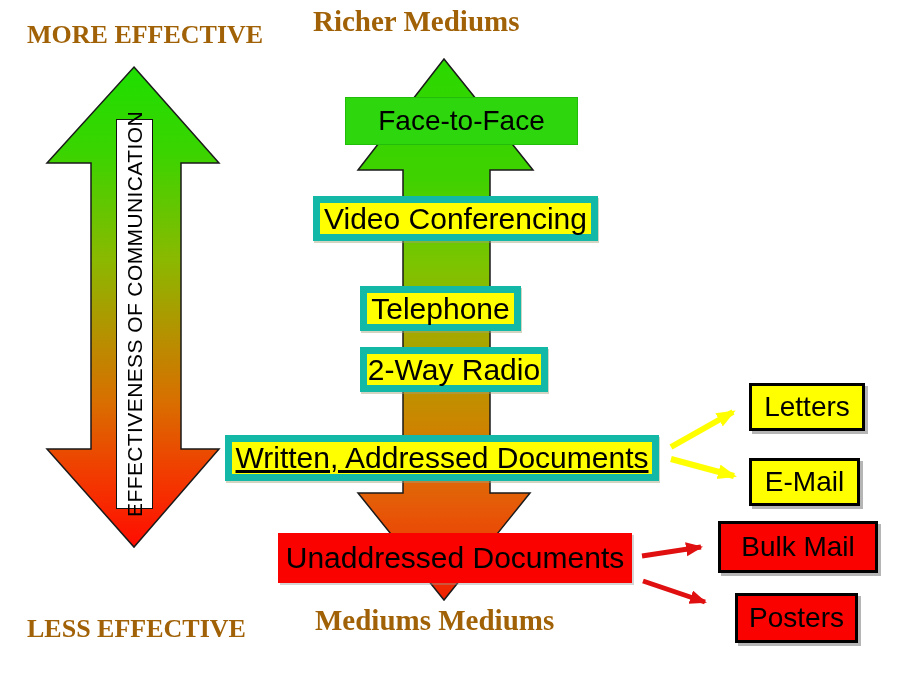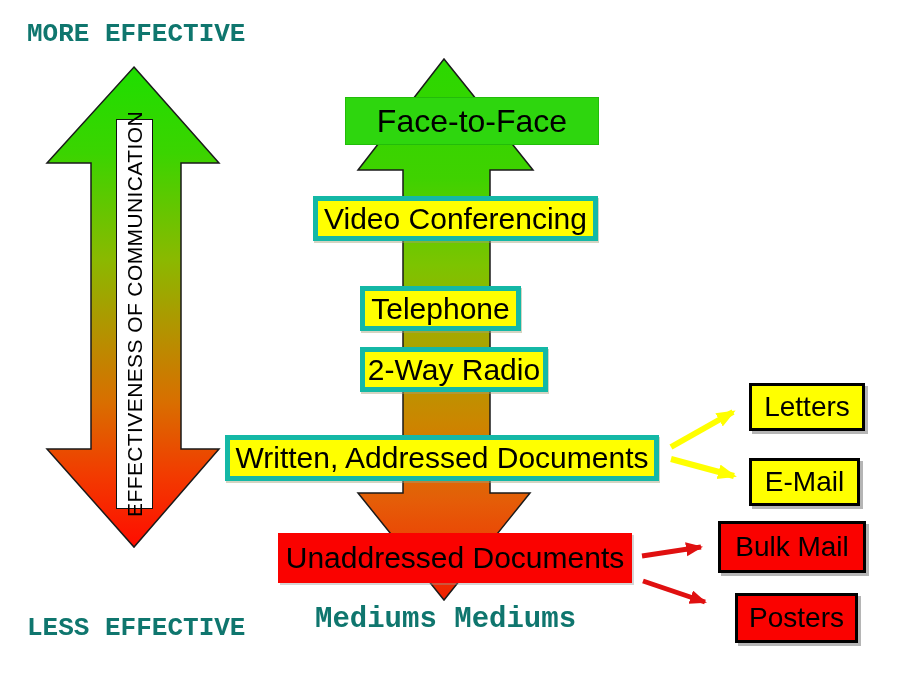--- a/index.html
+++ b/index.html
@@ -3,61 +3,61 @@
 <meta charset="utf-8">
 <style>
   html,body{margin:0;padding:0;background:#fff;}
   #canvas{
     position:relative;width:900px;height:675px;background:#ffffff;
     overflow:hidden;font-family:"Liberation Sans",sans-serif;color:#000;
   }
   #arrow-layer{position:absolute;left:0;top:0;width:900px;height:675px;}
 
   .hdr{
-    position:absolute;font-family:Liberation Mono, monospace;font-weight:bold;
-    color:#0f766e;white-space:nowrap;letter-spacing:0px;line-height:1.05;
+    position:absolute;font-family:Liberation Serif, serif;font-weight:bold;
+    color:#a16207;white-space:nowrap;letter-spacing:0px;line-height:1.05;
   }
   #hdr-more{left:27px;top:21px;font-size:26px;}
   #hdr-less{left:27px;top:615px;font-size:26px;}
   #hdr-richer{left:313px;top:6px;font-size:29px;}
   #hdr-leaner{left:315px;top:605px;font-size:29px;}
 
   .vstrip{
     position:absolute;left:116px;top:119px;width:37px;height:390px;
     background:#ffffff;border:1.5px solid #111;box-sizing:border-box;
     display:flex;align-items:center;justify-content:center;
   }
   .vstrip span{
     transform:rotate(-90deg);white-space:nowrap;font-size:21px;
     letter-spacing:0.4px;color:#000;
   }
 
   .medium-box{
     position:absolute;box-sizing:border-box;display:flex;align-items:center;
     justify-content:center;font-size:30px;white-space:nowrap;color:#000;
   }
-  .yellow{background:#ffff00;border:5px solid #14b8a6;box-shadow:1px 2px 0 rgba(160,160,120,0.45);}
+  .yellow{background:#ffff00;border:7px solid #14b8a6;box-shadow:1px 2px 0 rgba(160,160,120,0.45);}
   .green{background:#2ed60e;border:1px solid rgba(0,110,0,0.25);}
   .redbox{background:#fa0200;}
 
-  #box-face{left:345px;top:97px;width:254px;height:48px;font-size:32px;}
+  #box-face{left:345px;top:97px;width:233px;height:48px;font-size:28px;}
   #box-video{left:313px;top:196px;width:285px;height:45px;}
   #box-tel{left:360px;top:270px;width:161px;height:45px;margin-top:16px;}
   #box-radio{left:360px;top:347px;width:188px;height:45px;}
-  #box-written{left:225px;top:435px;width:434px;height:46px;}
+  #box-written{left:225px;top:435px;width:434px;height:46px;text-decoration:underline;}
   #box-unaddr{left:278px;top:533px;width:354px;height:50px;box-shadow:2px 2px 0 rgba(150,150,150,0.4);}
 
   .callout{
     position:absolute;box-sizing:border-box;display:flex;align-items:center;
     justify-content:center;font-size:28px;white-space:nowrap;color:#000;
     border:3px solid #000;box-shadow:3px 3px 0 #b5b5b5;
   }
   #co-letters{left:749px;top:383px;width:116px;height:48px;background:#ffff00;}
   #co-email{left:749px;top:458px;width:111px;height:48px;background:#ffff00;}
-  #co-bulk{left:718px;top:521px;width:148px;height:52px;background:#fa0200;}
+  #co-bulk{left:718px;top:521px;width:160px;height:52px;background:#fa0200;}
   #co-posters{left:735px;top:593px;width:123px;height:50px;background:#fa0200;}
 </style>
 </head>
 <body>
 
 <div id="canvas">
 
   <svg id="arrow-layer" viewBox="0 0 900 675" xmlns="http://www.w3.org/2000/svg">
     <defs>
       <linearGradient id="gradLeft" x1="0" y1="0" x2="0" y2="1">
@@ -92,20 +92,21 @@
     <polygon points="444,59 533,170 490,170 490,493 530,493 444,600 358,493 403,493 403,170 358,170" fill="url(#gradCenter)" stroke="#1a1a1a" stroke-width="1.5" stroke-linejoin="miter"></polygon>
 
     <line x1="671" y1="447" x2="733" y2="412" stroke="#ffff00" stroke-width="6" marker-end="url(#ah-yellow)"></line>
     <line x1="671" y1="459" x2="734" y2="476" stroke="#ffff00" stroke-width="6" marker-end="url(#ah-yellow)"></line>
 
     <line x1="642" y1="556" x2="701" y2="547" stroke="#e01010" stroke-width="5" marker-end="url(#ah-red)"></line>
     <line x1="643" y1="581" x2="705" y2="602" stroke="#e01010" stroke-width="5" marker-end="url(#ah-red)"></line>
   </svg>
 
   <div class="hdr" id="hdr-more">MORE EFFECTIVE</div>
+  <div class="hdr" id="hdr-richer">Richer Mediums</div>
   <div class="hdr" id="hdr-less">LESS EFFECTIVE</div>
   <div class="hdr" id="hdr-leaner">Mediums Mediums</div>
 
   <div class="vstrip">
     <span>EFFECTIVENESS OF COMMUNICATION</span>
   </div>
 
   <div class="medium-box green" id="box-face">Face-to-Face</div>
   <div class="medium-box yellow" id="box-video">Video Conferencing</div>
   <div class="medium-box yellow" id="box-tel">Telephone</div>

